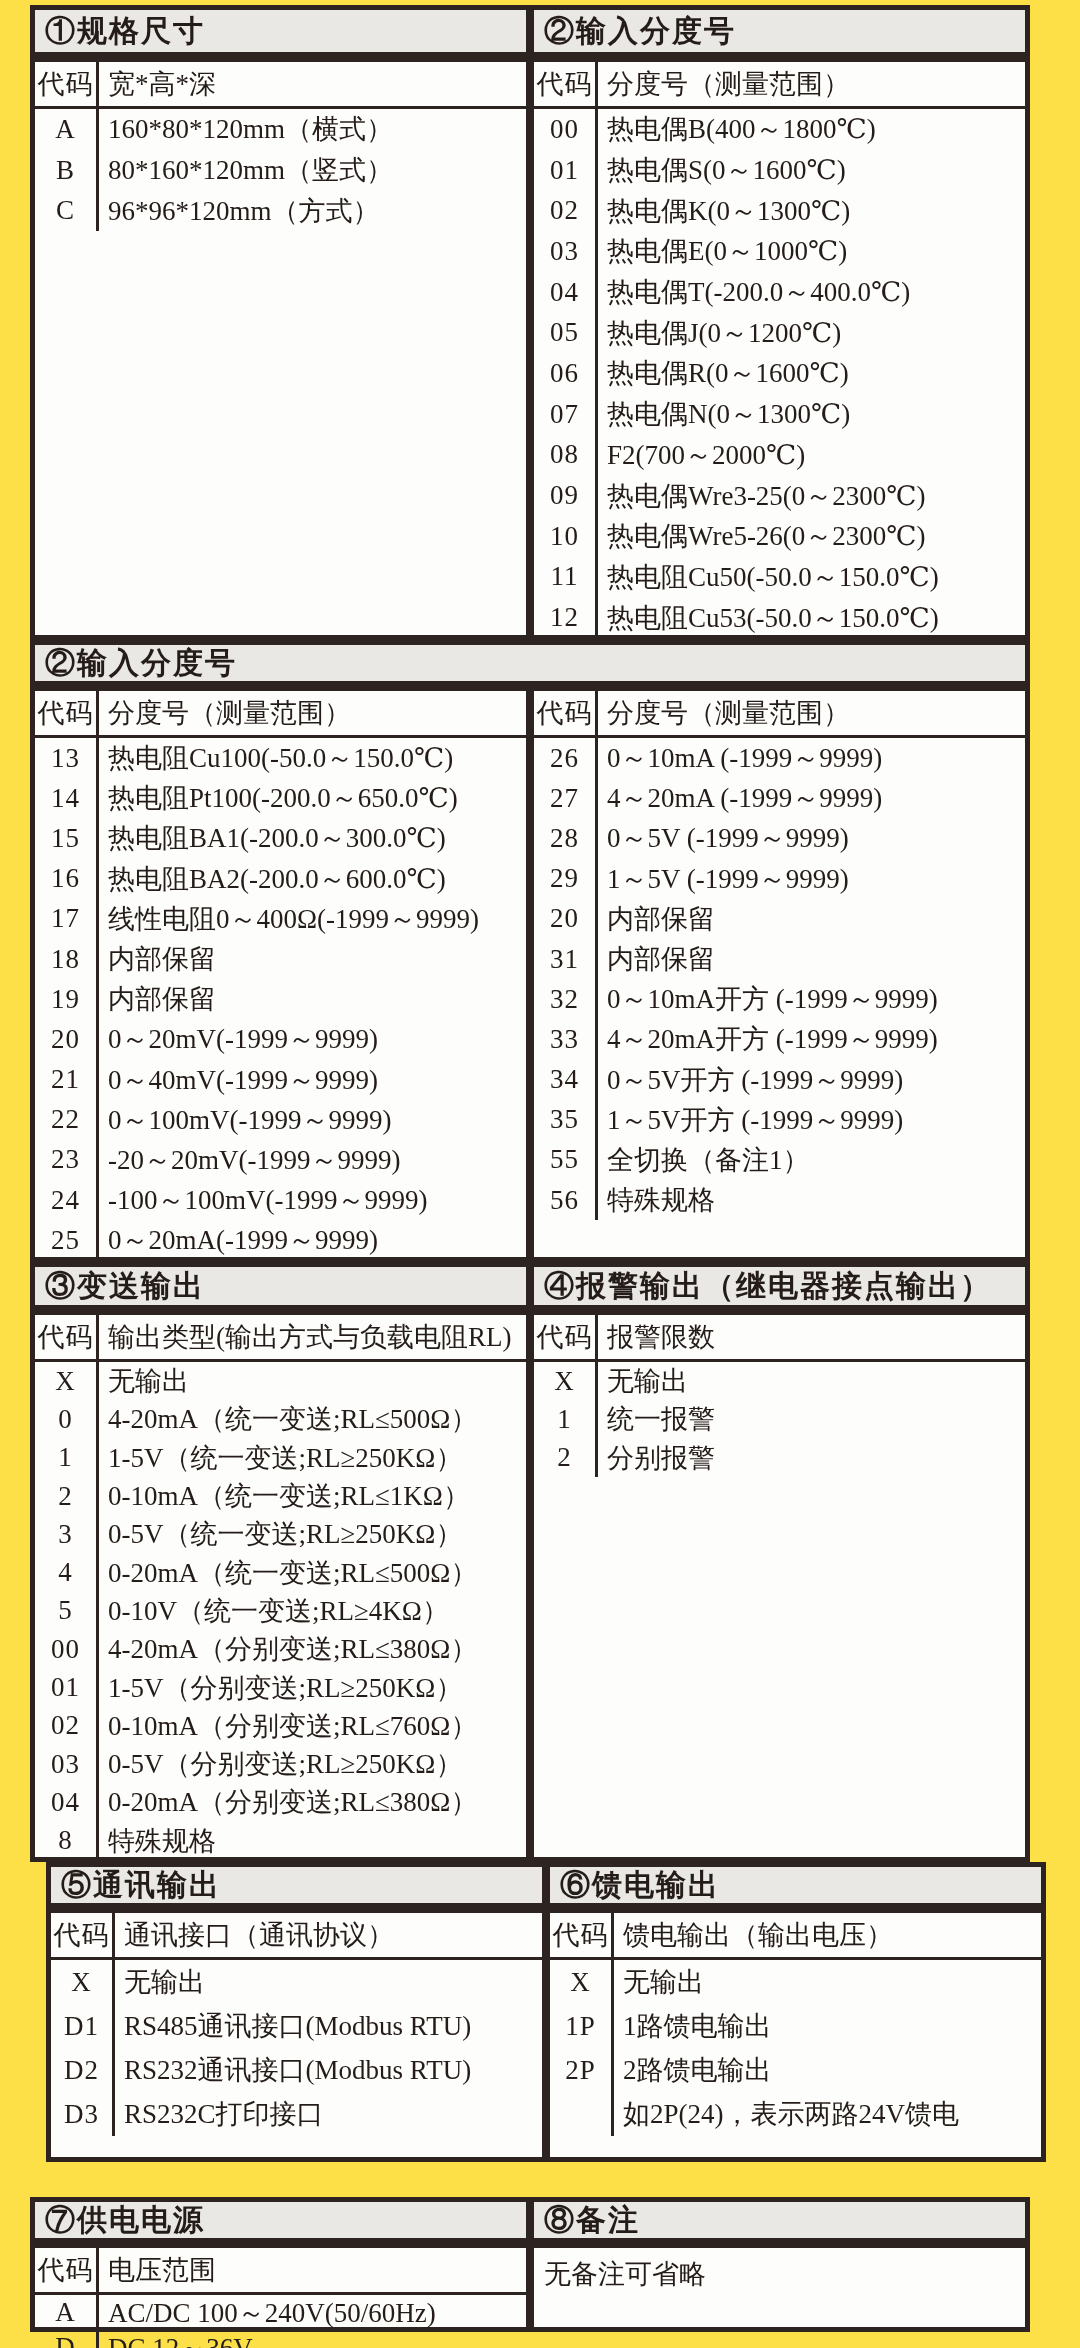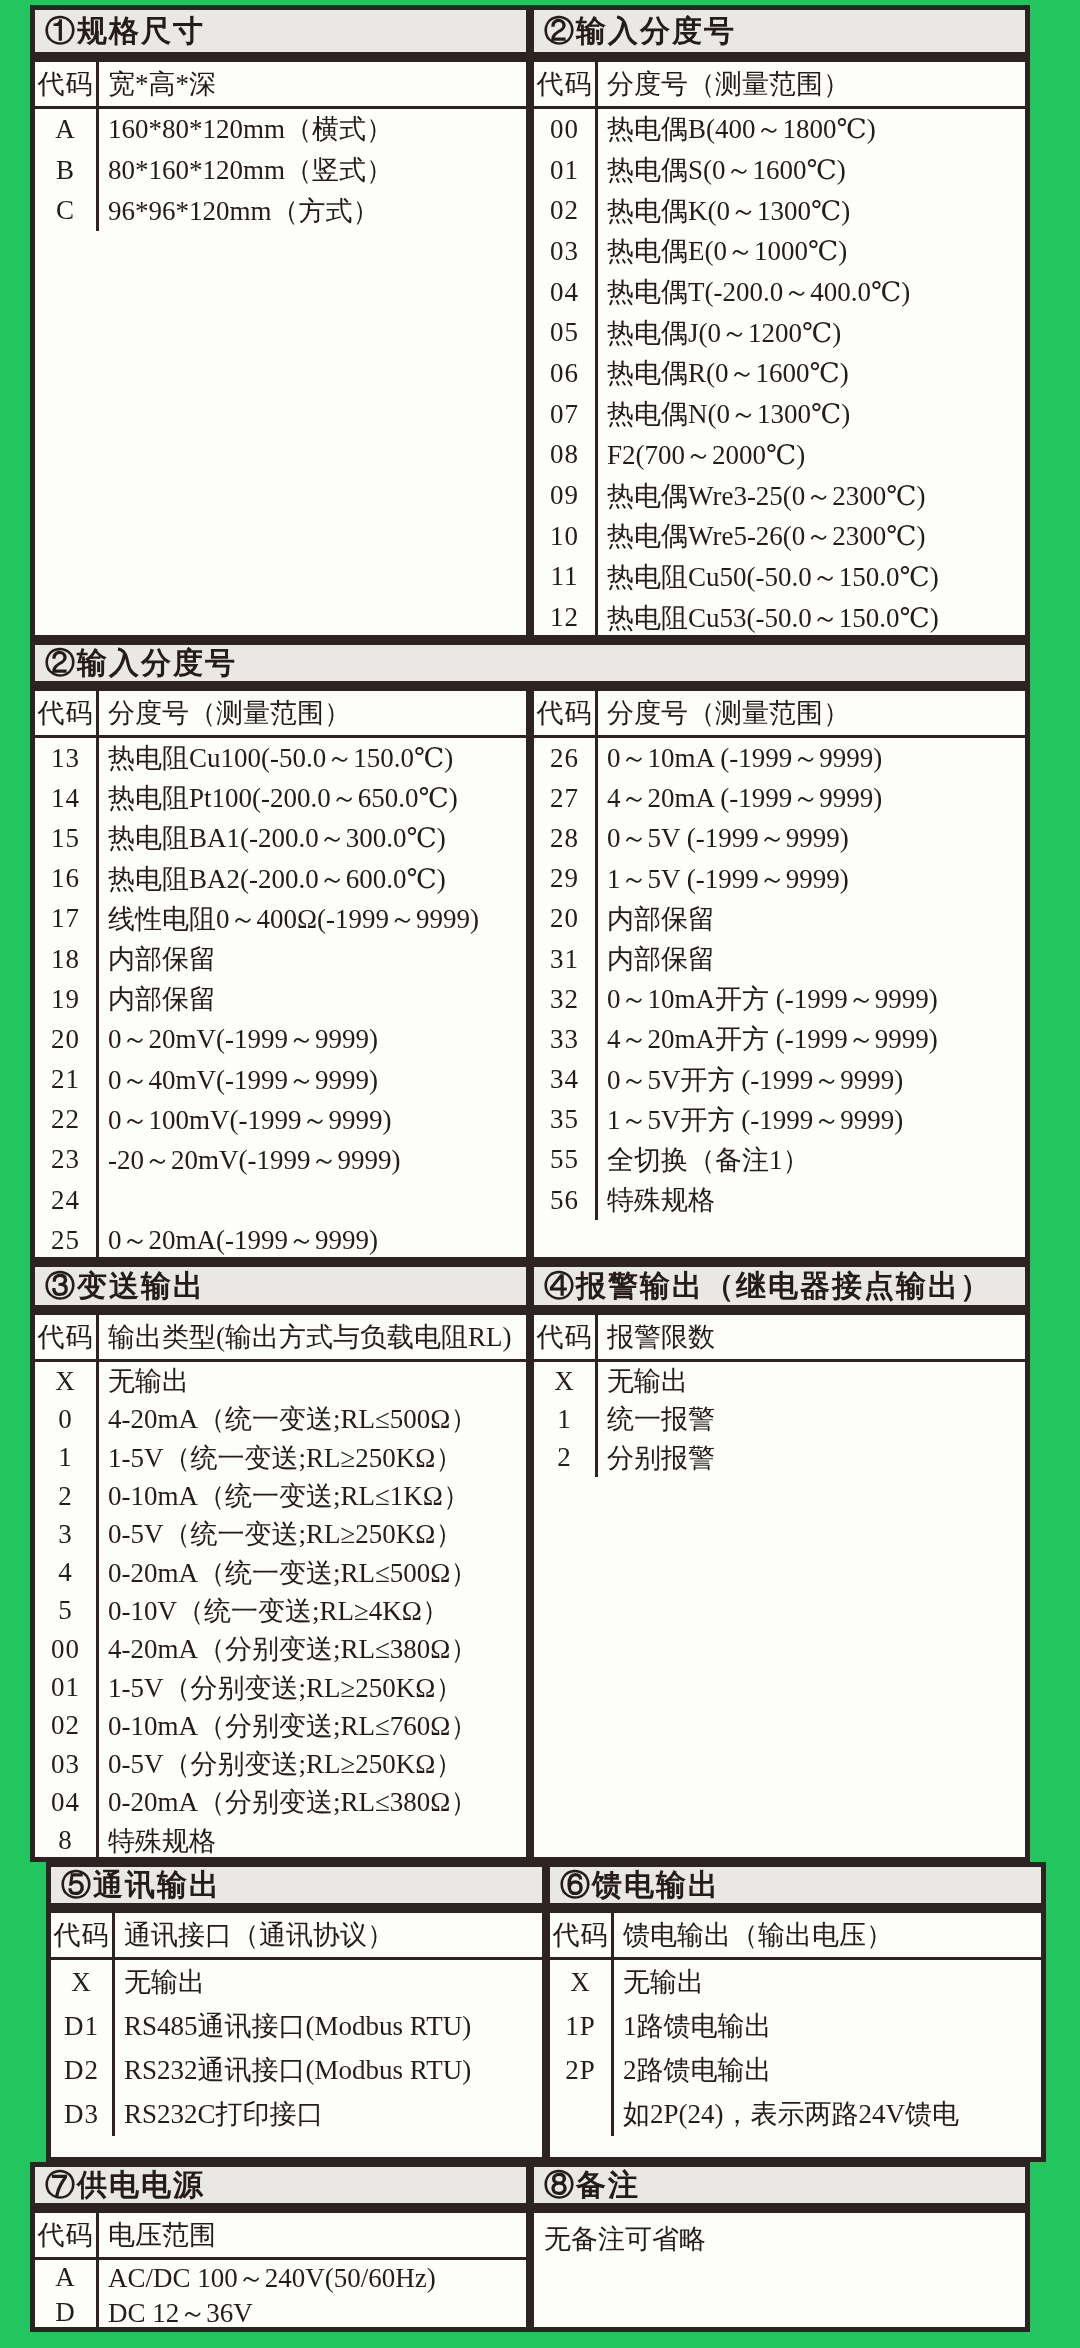--- a/index.html
+++ b/index.html
@@ -1,17 +1,17 @@
 <!DOCTYPE html>
 <html lang="zh"><head>
 <meta charset="utf-8">
 <style>
   html,body{margin:0;padding:0;background:#fcfbf9;}
   #page{
-    position:relative;width:1080px;height:2348px;background:#22c55e;
+    position:relative;width:1080px;height:2348px;background:#fde047;
     font-family:"Liberation Serif","DejaVu Serif",serif;
     color:#241c18;overflow:hidden;
   }
   .band{position:absolute;left:30px;width:1000px;display:flex;}
   .band.cols-wrap{flex-direction:column;}
   .half{width:500px;display:flex;flex-direction:column;min-width:0;}
   .titlebar{
     flex:0 0 auto;background:#eae8e5;border:5px solid #2d2421;
     display:flex;align-items:center;padding-left:10px;
     font-size:30px;font-weight:bold;letter-spacing:2px;white-space:nowrap;
@@ -46,21 +46,21 @@
   .notewrap{
     flex:1 1 auto;background:#fdfdfb;border:5px solid #2d2421;
     padding:8px 10px;font-size:27px;box-sizing:border-box;
   }
   .cols{flex:1 1 auto;display:flex;min-height:0;}
   
   .b1{top:5px;height:635px;}    .b1 .titlebar{height:52px;} .b1 .trow{height:40.7px;}
   .b2{top:640px;height:622px;}  .b2 .trow{height:40.2px;}
   .b3{top:1262px;height:600px;} .b3 .titlebar{height:48px;} .b3 .trow{height:38.3px;}
   .b4{top:1862px;height:300px;padding-left:16px;} .b4 .titlebar{height:46px;} .b4 .trow{height:44px;}
-  .b5{top:2162px;height:170px;} .b5 .titlebar{height:46px;} .b5 .trow{height:35px;}
+  .b5{top:2162px;height:170px;} .b5 .titlebar{height:46px;margin-top:35px;} .b5 .trow{height:35px;}
 </style>
 </head>
 <body>
 
 <div id="page">
 
   <div class="band b1">
     <div class="half left">
       <div class="titlebar">①规格尺寸</div>
       <div class="tbl">
@@ -226,20 +226,21 @@
                 <div class="desc">0～100mV(-1999～9999)</div>
               </div>
 
               <div class="trow">
                 <div class="code">23</div>
                 <div class="desc">-20～20mV(-1999～9999)</div>
               </div>
 
               <div class="trow">
                 <div class="code">24</div>
+                <div class="desc">-100～100mV(-1999～9999)</div>
               </div>
 
               <div class="trow">
                 <div class="code">25</div>
                 <div class="desc">0～20mA(-1999～9999)</div>
               </div>
             </div>
         </div>
       </div>
       <div class="half right">

